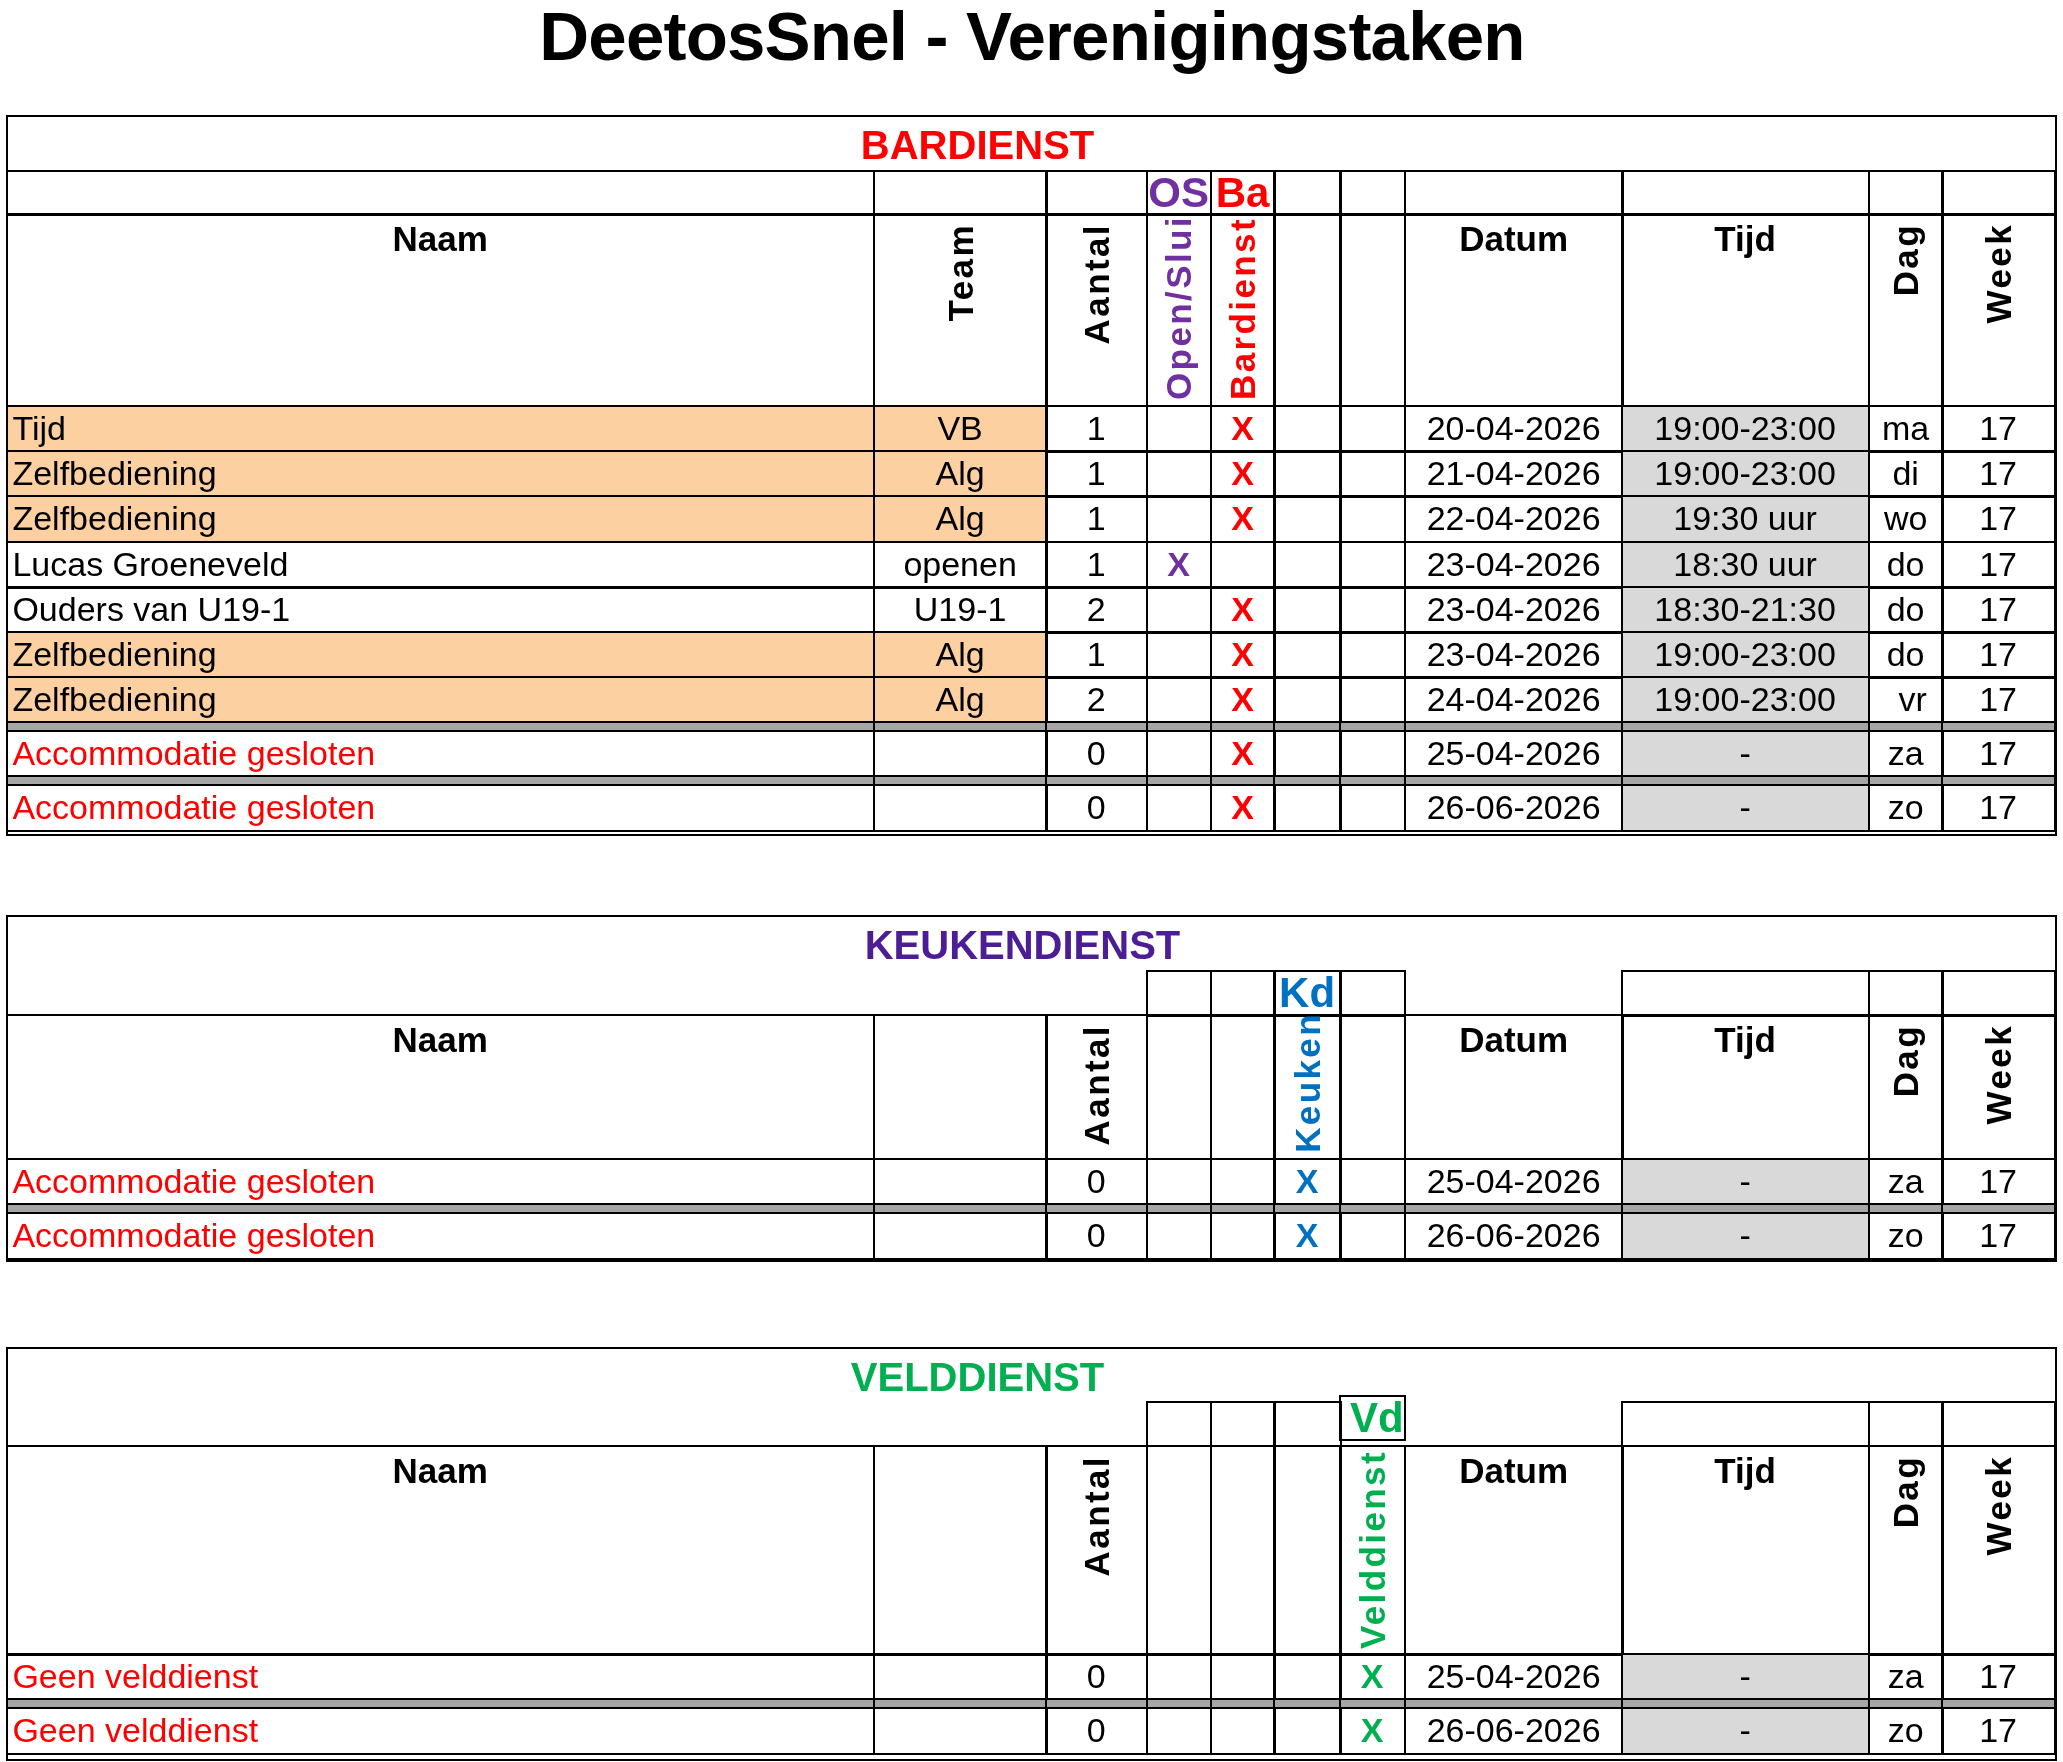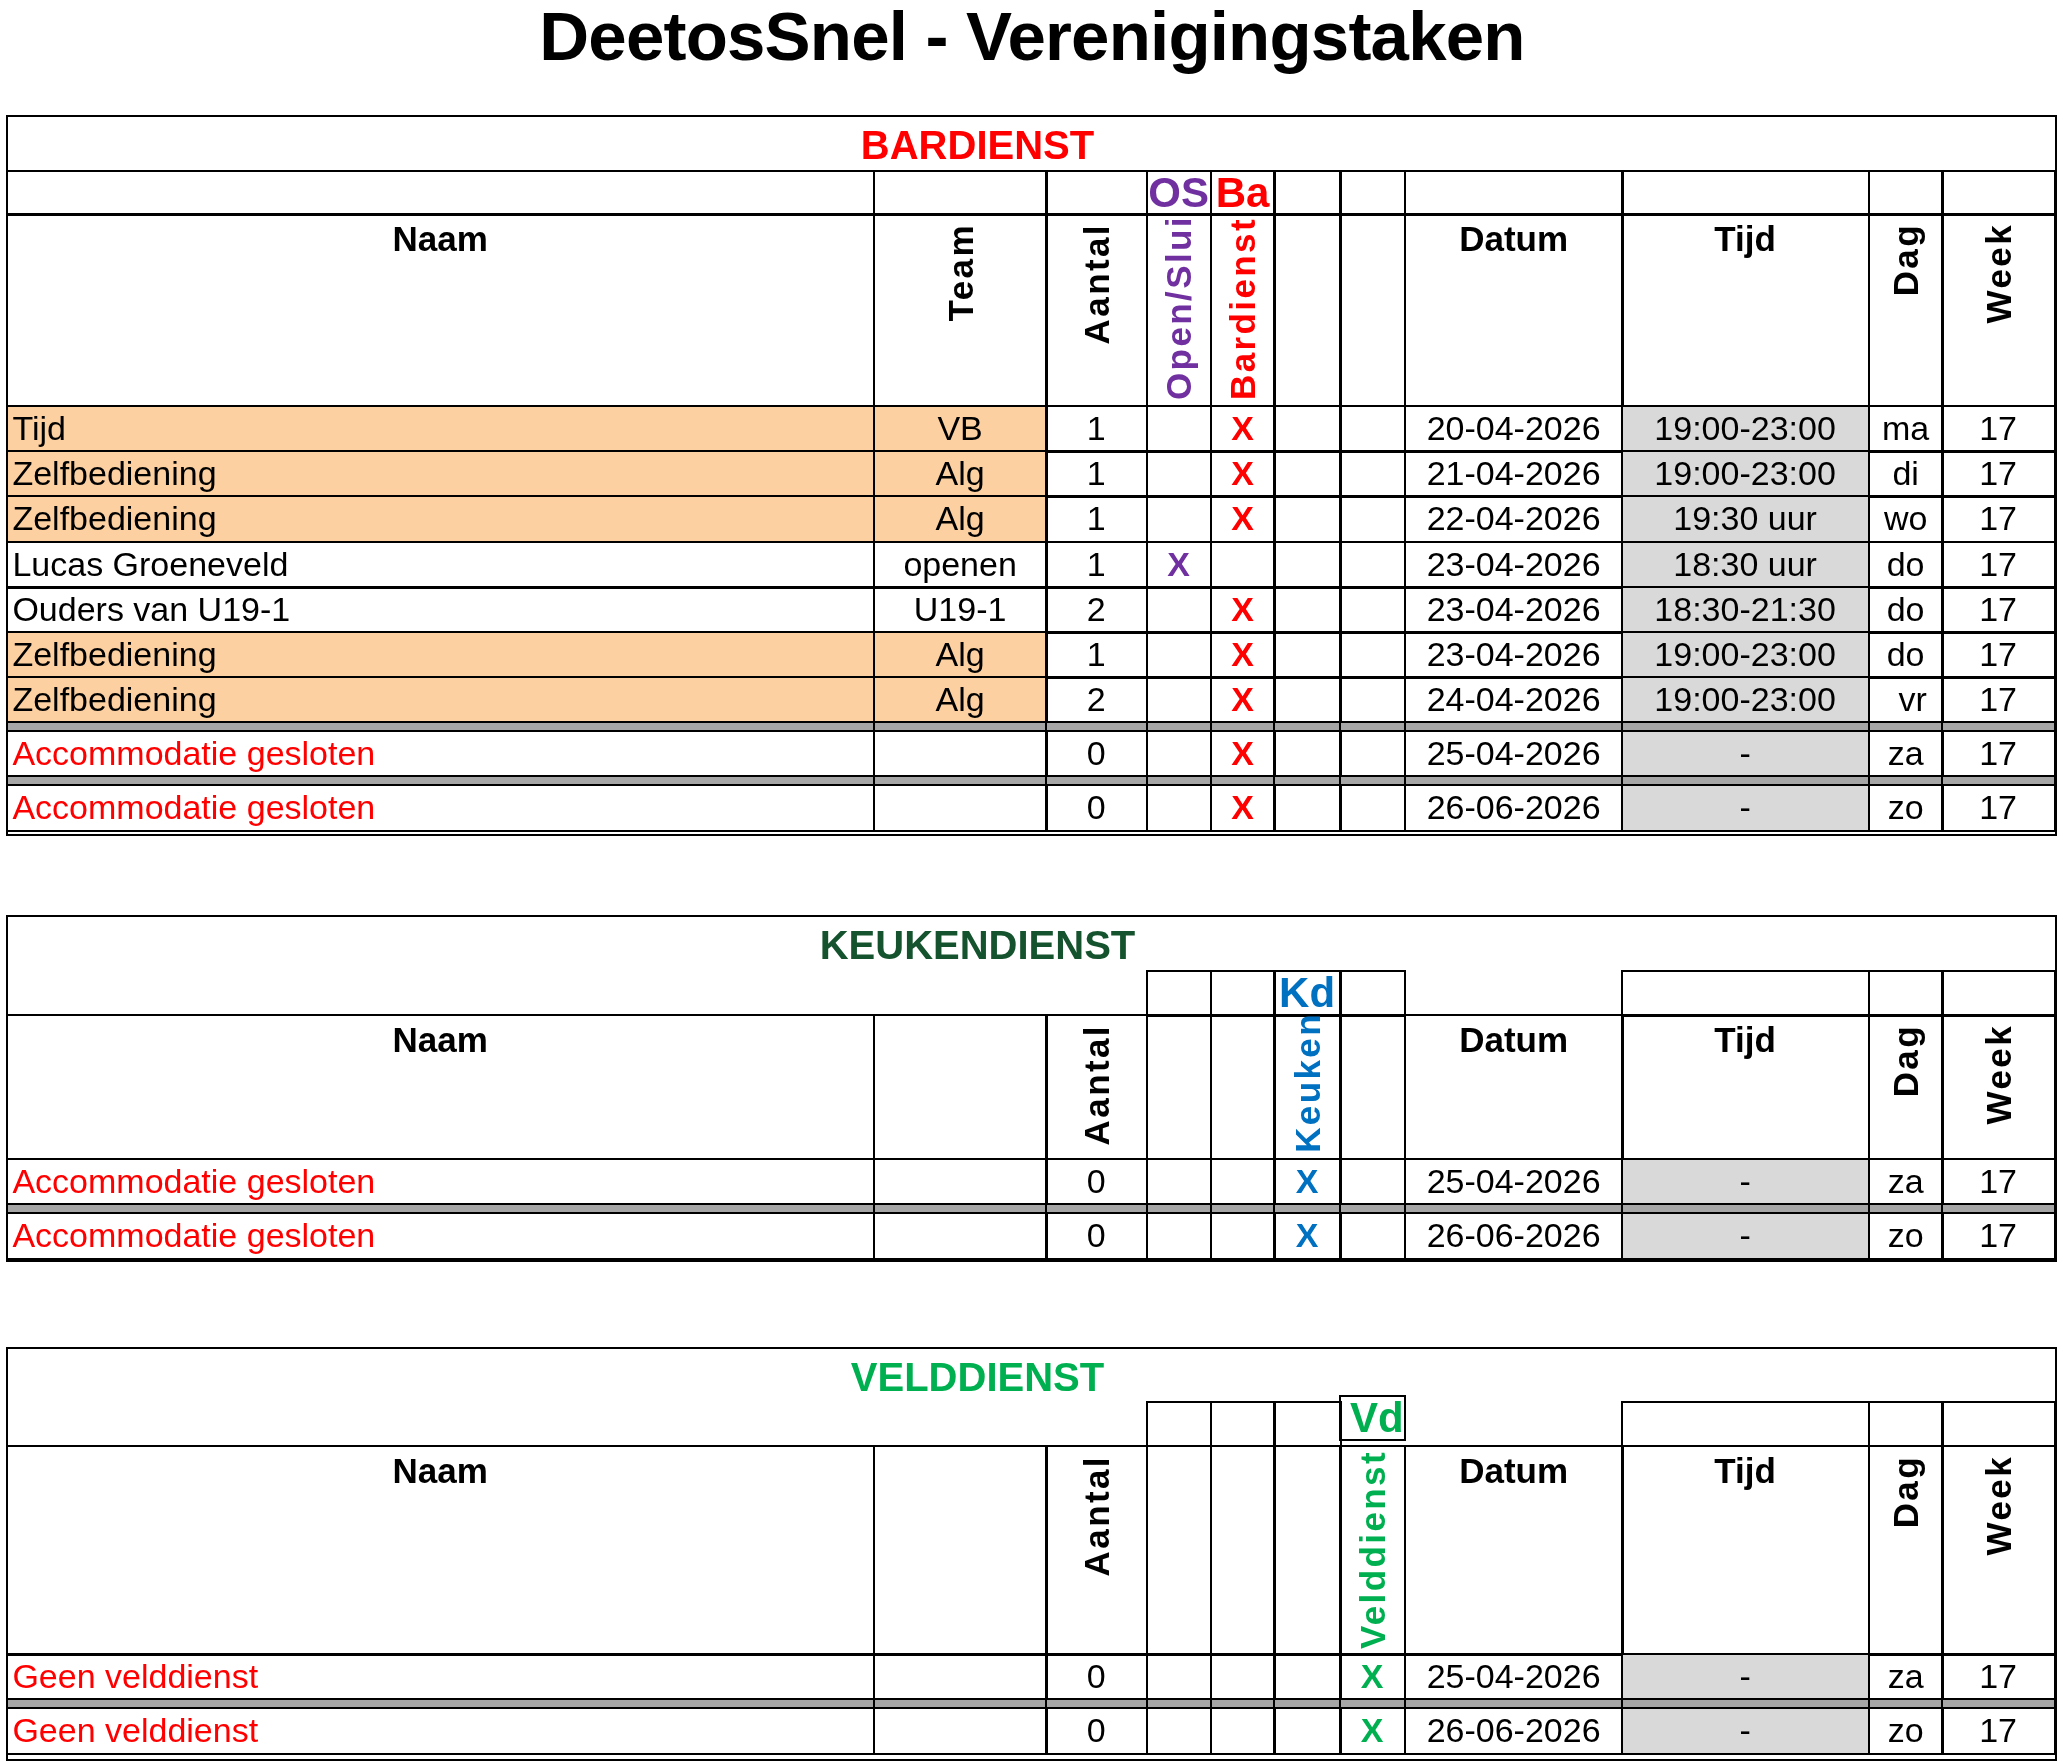--- a/index.html
+++ b/index.html
@@ -361,21 +361,21 @@
     <div class="cell data " style="left: 1862px; width: 76px; top: 669px; height: 48px;">
       <span>zo</span>
     </div>
     <div class="cell data " style="left: 1935px; width: 115px; top: 669px; height: 48px;">
       <span>17</span>
     </div>
   </div>
 
 <div class="sheet" id="keuken" style="top:917px; height:345px;">
     <div class="cell" style="left: 0px; top: 0px; width: 2051px; height: 347px; background: transparent;"></div>
-    <div class="section-title" style="top: 3.2px; color: #14532d;">KEUKENDIENST</div>
+    <div class="section-title" style="top: 3.2px; color: #4c1d95; padding-left: 45px;">KEUKENDIENST</div>
     <div class="cell abbr" style="left: 1140px; width: 66px; top: 55px; height: 47px;"></div>
     <div class="cell abbr" style="left: 1204px; width: 66px; top: 55px; height: 47px;"></div>
     <div class="cell abbr" style="left: 1267px; width: 69px; top: 55px; height: 47px;">
       <span style="color: rgb(0, 112, 192);">Kd</span>
     </div>
     <div class="cell abbr" style="left: 1333px; width: 67px; top: 55px; height: 47px;"></div>
     <div class="cell abbr" style="left: 1615px; width: 249px; top: 55px; height: 47px;"></div>
     <div class="cell abbr" style="left: 1862px; width: 76px; top: 55px; height: 47px;"></div>
     <div class="cell abbr" style="left: 1935px; width: 115px; top: 55px; height: 47px;"></div>
     <div class="cell hdr hdr-top" style="left: 0px; width: 869px; top: 99px; height: 146px;">

